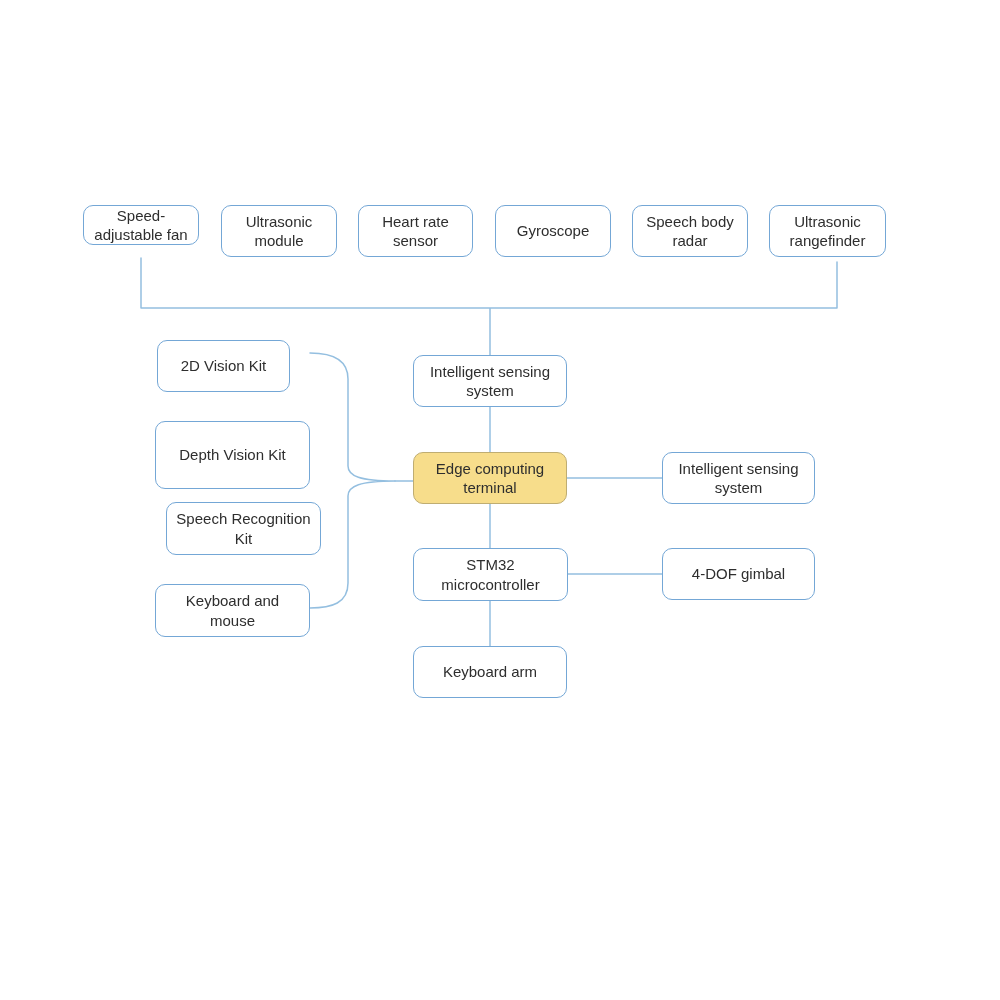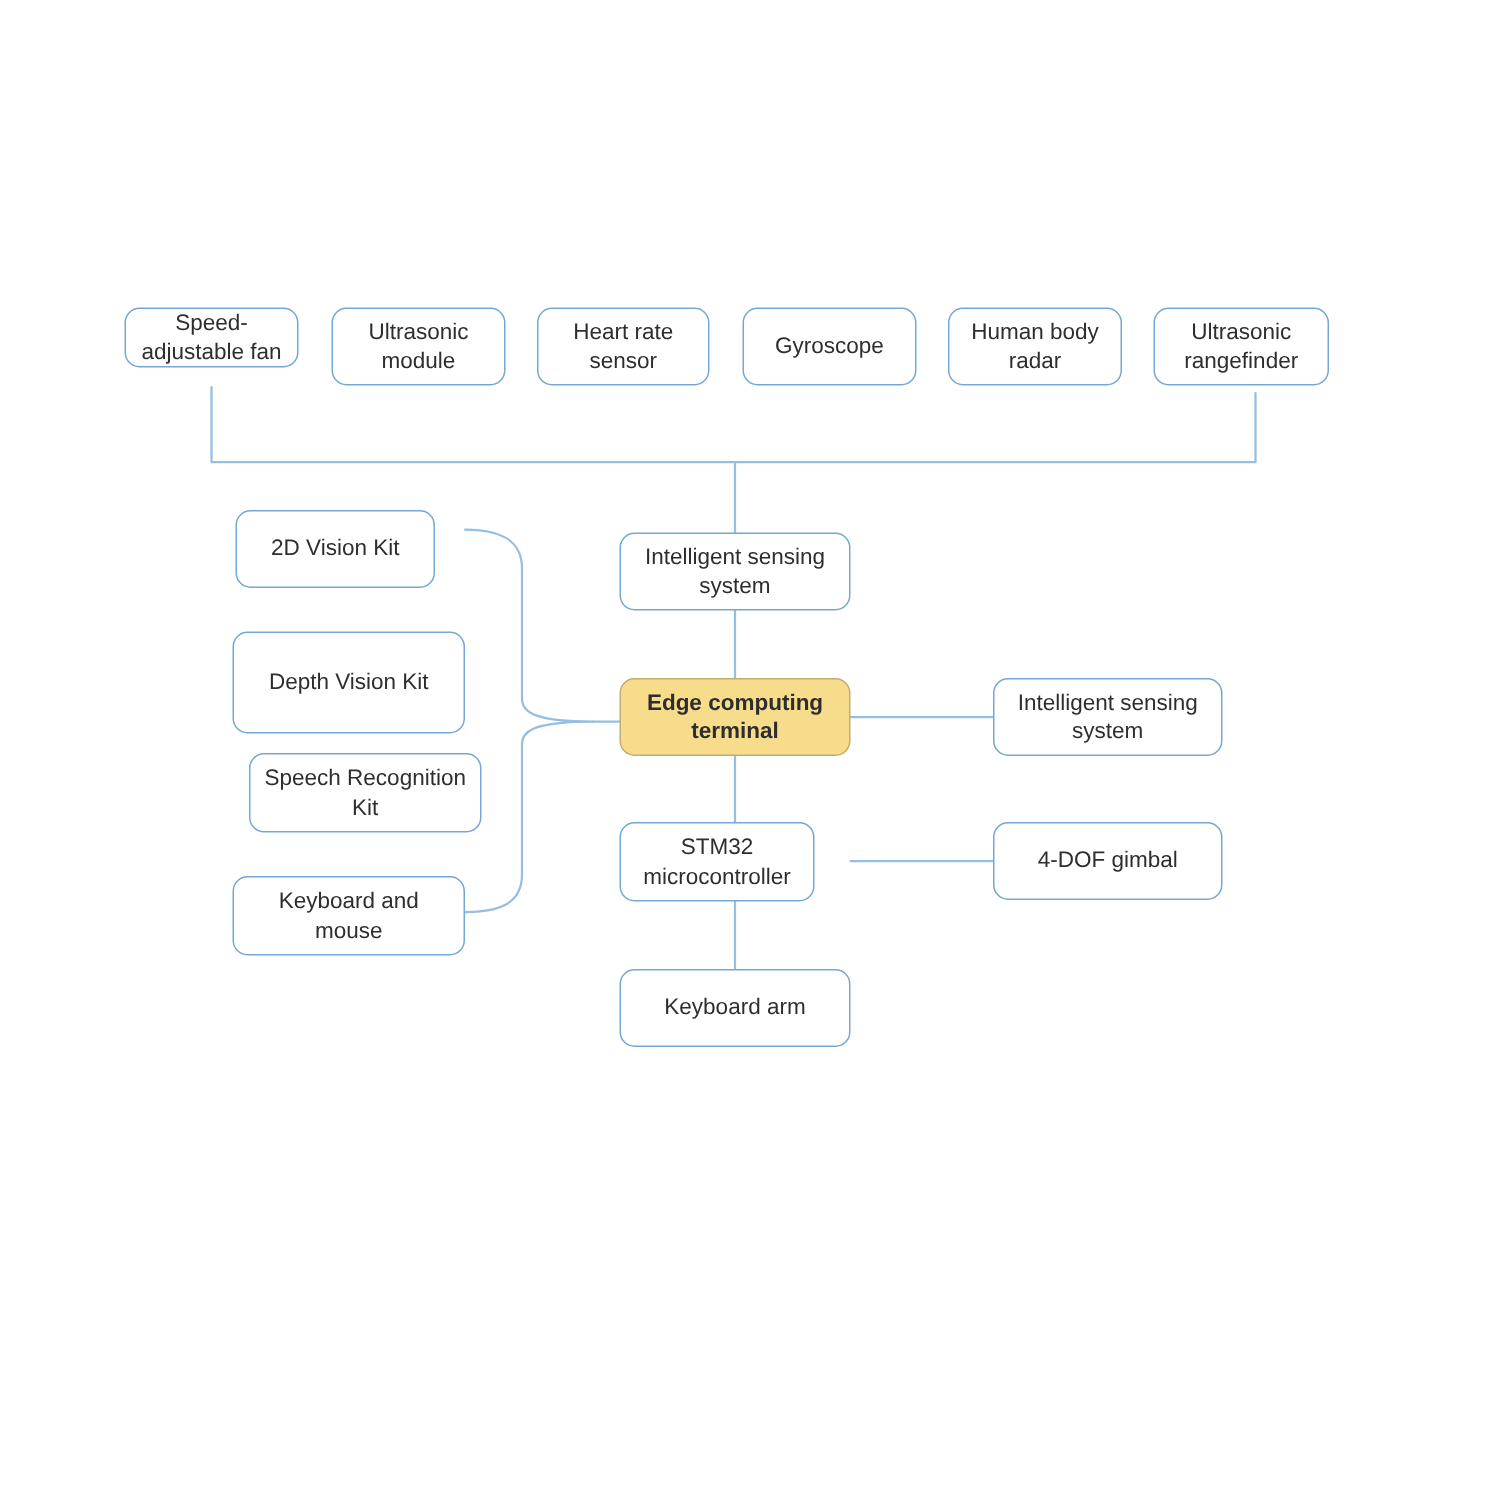--- a/index.html
+++ b/index.html
@@ -39,21 +39,20 @@
     justify-content: center;
     text-align: center;
     white-space: pre-line;
     font-size: 15px;
     line-height: 1.28;
     color: var(--text, #2e2e2e);
   }
   .node.highlight {
     background: var(--highlight-fill, #f7dd8b);
     border-color: var(--highlight-border, #bfad72);
-    font-weight: bold;
   }
 </style>
 </head>
 <body>
 
 <div class="canvas">
 
   <svg class="edge-layer" viewBox="0 0 1000 1000" xmlns="http://www.w3.org/2000/svg">
     <path class="edge" d="M141 258 V308 M837 262 V308 M141 308 H837 M490 308 V355"></path>
     <path class="edge" d="M490 407 V452"></path>
@@ -65,37 +64,37 @@
     <path class="edge" d="M395 481 H413"></path>
   </svg>
 
   <div class="node" style="left:83px;top:205px;width:116px;height:40px">Speed-
 adjustable fan</div>
   <div class="node" style="left:221px;top:205px;width:116px;height:52px">Ultrasonic
 module</div>
   <div class="node" style="left:358px;top:205px;width:115px;height:52px">Heart rate
 sensor</div>
   <div class="node" style="left:495px;top:205px;width:116px;height:52px">Gyroscope</div>
-  <div class="node" style="left:632px;top:205px;width:116px;height:52px">Human body
+  <div class="node" style="left:632px;top:205px;width:116px;height:52px">Speech body
 radar</div>
   <div class="node" style="left:769px;top:205px;width:117px;height:52px">Ultrasonic
 rangefinder</div>
 
   <div class="node" style="left:157px;top:340px;width:133px;height:52px">2D Vision Kit</div>
   <div class="node" style="left:155px;top:421px;width:155px;height:68px">Depth Vision Kit</div>
   <div class="node" style="left:166px;top:502px;width:155px;height:53px">Speech Recognition
 Kit</div>
   <div class="node" style="left:155px;top:584px;width:155px;height:53px">Keyboard and
 mouse</div>
 
   <div class="node" style="left:413px;top:355px;width:154px;height:52px">Intelligent sensing
 system</div>
   <div class="node highlight" style="left:413px;top:452px;width:154px;height:52px">Edge computing
 terminal</div>
-  <div class="node" style="left:413px;top:548px;width:130px;height:53px">STM32
+  <div class="node" style="left:413px;top:548px;width:155px;height:53px">STM32
 microcontroller</div>
   <div class="node" style="left:413px;top:646px;width:154px;height:52px">Keyboard arm</div>
 
   <div class="node" style="left:662px;top:452px;width:153px;height:52px">Intelligent sensing
 system</div>
   <div class="node" style="left:662px;top:548px;width:153px;height:52px">4-DOF gimbal</div>
 
 </div>
 
 </body></html>

